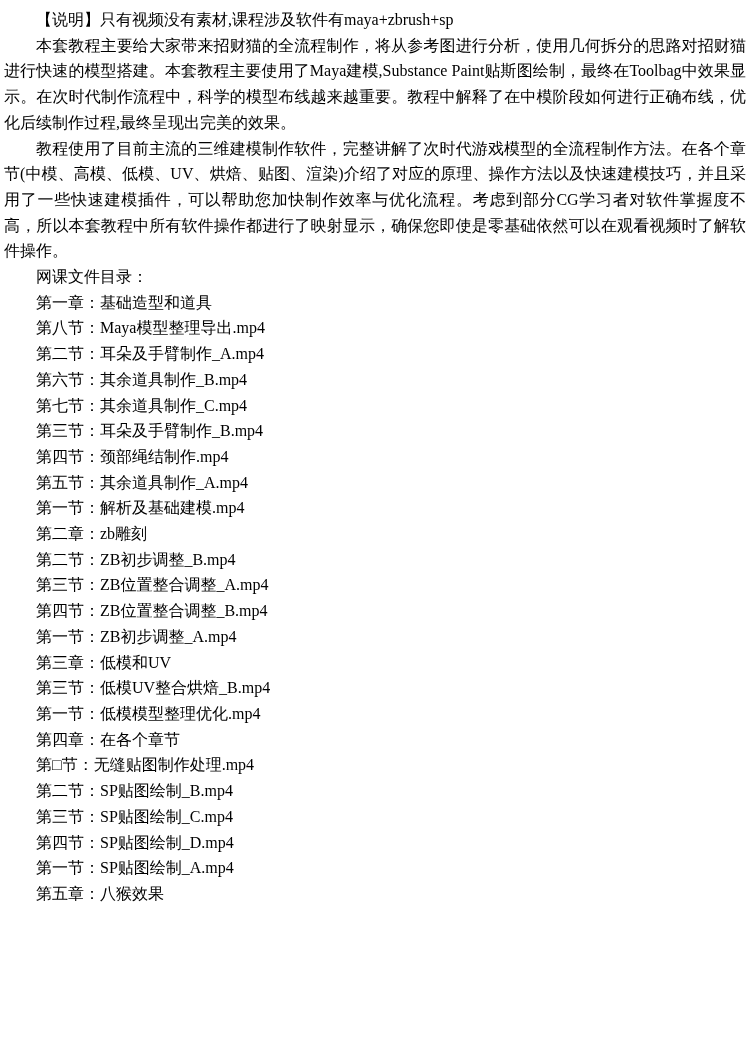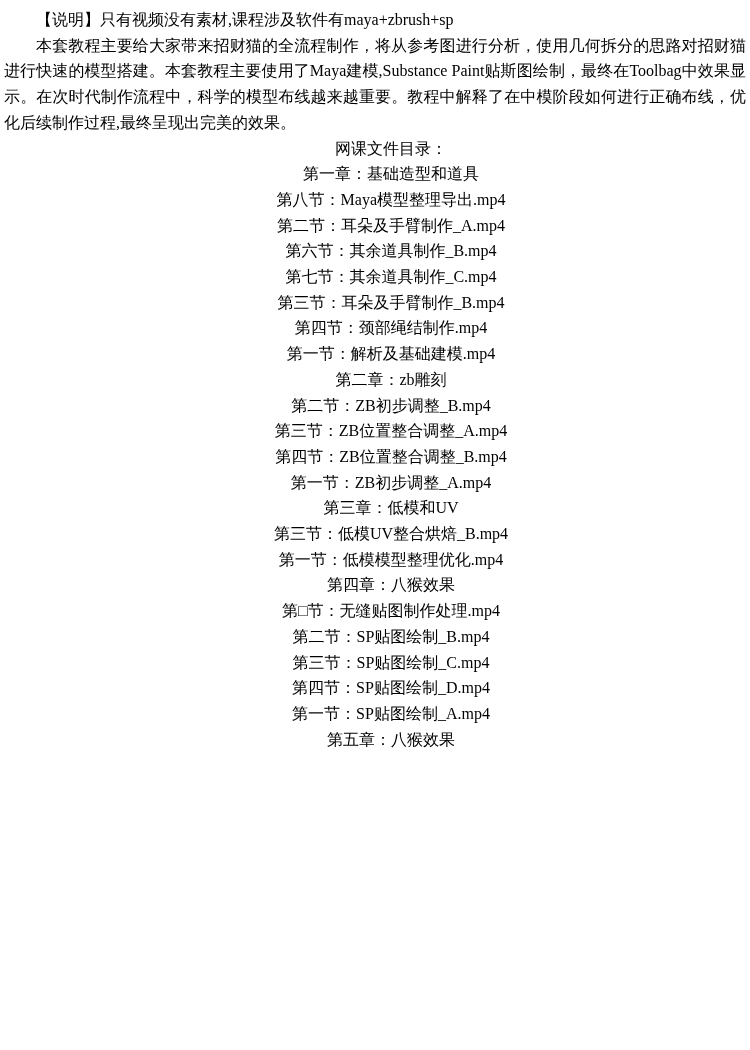--- a/index.html
+++ b/index.html
@@ -29,46 +29,47 @@
     word-break: break-all;
   }
   .note-line {
     margin: 0;
     text-indent: 2em;
   }
   .catalog-line {
     margin: 0;
     text-indent: 2em;
     white-space: nowrap;
-    text-align: center;
   }
 </style>
 </head>
 <body>
 
 <div class="doc">
   <p class="note-line">【说明】只有视频没有素材,课程涉及软件有maya+zbrush+sp</p>
   <p class="para">本套教程主要给大家带来招财猫的全流程制作，将从参考图进行分析，使用几何拆分的思路对招财猫进行快速的模型搭建。本套教程主要使用了Maya建模,Substance Paint贴斯图绘制，最终在Toolbag中效果显示。在次时代制作流程中，科学的模型布线越来越重要。教程中解释了在中模阶段如何进行正确布线，优化后续制作过程,最终呈现出完美的效果。</p>
+  <p class="para">教程使用了目前主流的三维建模制作软件，完整讲解了次时代游戏模型的全流程制作方法。在各个章节(中模、高模、低模、UV、烘焙、贴图、渲染)介绍了对应的原理、操作方法以及快速建模技巧，并且采用了一些快速建模插件，可以帮助您加快制作效率与优化流程。考虑到部分CG学习者对软件掌握度不高，所以本套教程中所有软件操作都进行了映射显示，确保您即使是零基础依然可以在观看视频时了解软件操作。</p>
   <p class="catalog-line">网课文件目录：</p>
   <p class="catalog-line">第一章：基础造型和道具</p>
   <p class="catalog-line">第八节：Maya模型整理导出.mp4</p>
   <p class="catalog-line">第二节：耳朵及手臂制作_A.mp4</p>
   <p class="catalog-line">第六节：其余道具制作_B.mp4</p>
   <p class="catalog-line">第七节：其余道具制作_C.mp4</p>
   <p class="catalog-line">第三节：耳朵及手臂制作_B.mp4</p>
   <p class="catalog-line">第四节：颈部绳结制作.mp4</p>
+  <p class="catalog-line">第五节：其余道具制作_A.mp4</p>
   <p class="catalog-line">第一节：解析及基础建模.mp4</p>
   <p class="catalog-line">第二章：zb雕刻</p>
   <p class="catalog-line">第二节：ZB初步调整_B.mp4</p>
   <p class="catalog-line">第三节：ZB位置整合调整_A.mp4</p>
   <p class="catalog-line">第四节：ZB位置整合调整_B.mp4</p>
   <p class="catalog-line">第一节：ZB初步调整_A.mp4</p>
   <p class="catalog-line">第三章：低模和UV</p>
   <p class="catalog-line">第三节：低模UV整合烘焙_B.mp4</p>
   <p class="catalog-line">第一节：低模模型整理优化.mp4</p>
-  <p class="catalog-line">第四章：八猴效果</p>
+  <p class="catalog-line">第四章：在各个章节</p>
   <p class="catalog-line">第□节：无缝贴图制作处理.mp4</p>
   <p class="catalog-line">第二节：SP贴图绘制_B.mp4</p>
   <p class="catalog-line">第三节：SP贴图绘制_C.mp4</p>
   <p class="catalog-line">第四节：SP贴图绘制_D.mp4</p>
   <p class="catalog-line">第一节：SP贴图绘制_A.mp4</p>
   <p class="catalog-line">第五章：八猴效果</p>
 </div>
 
 </body></html>

